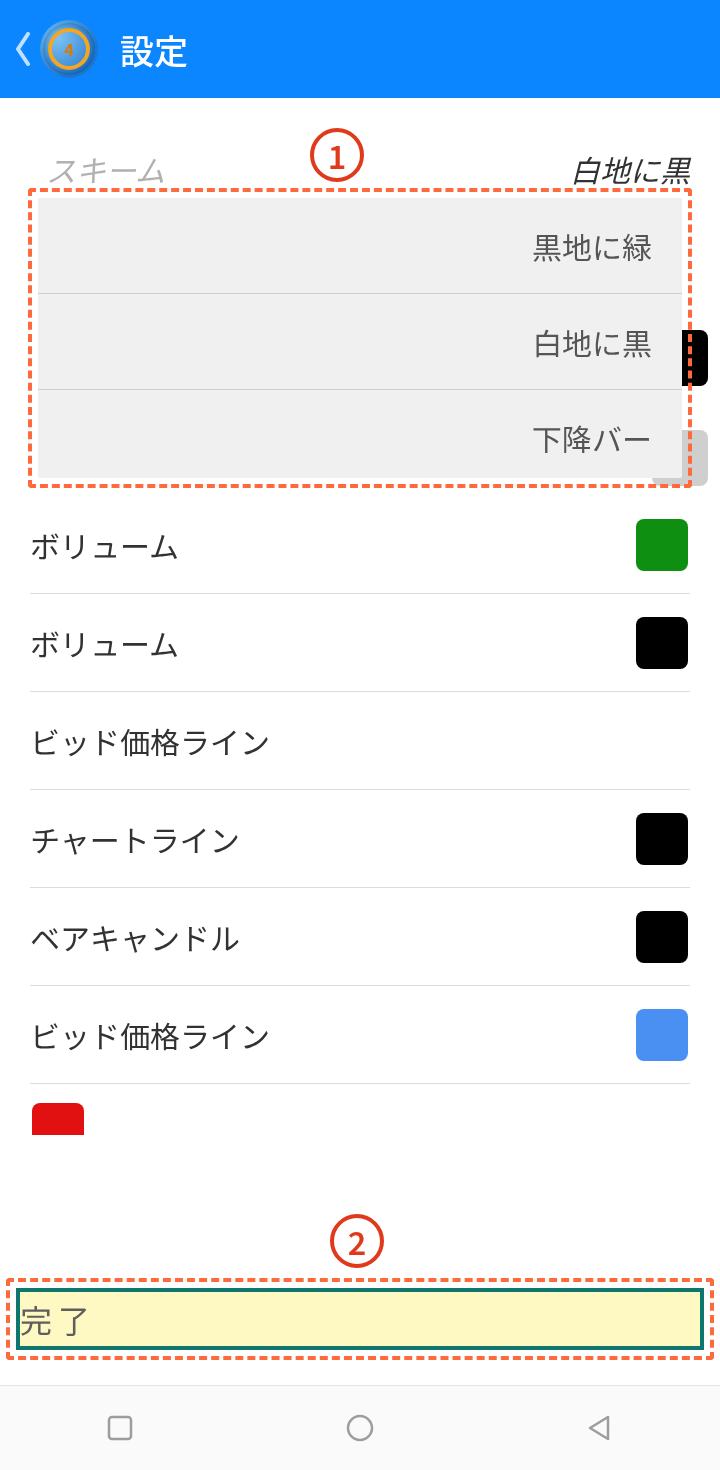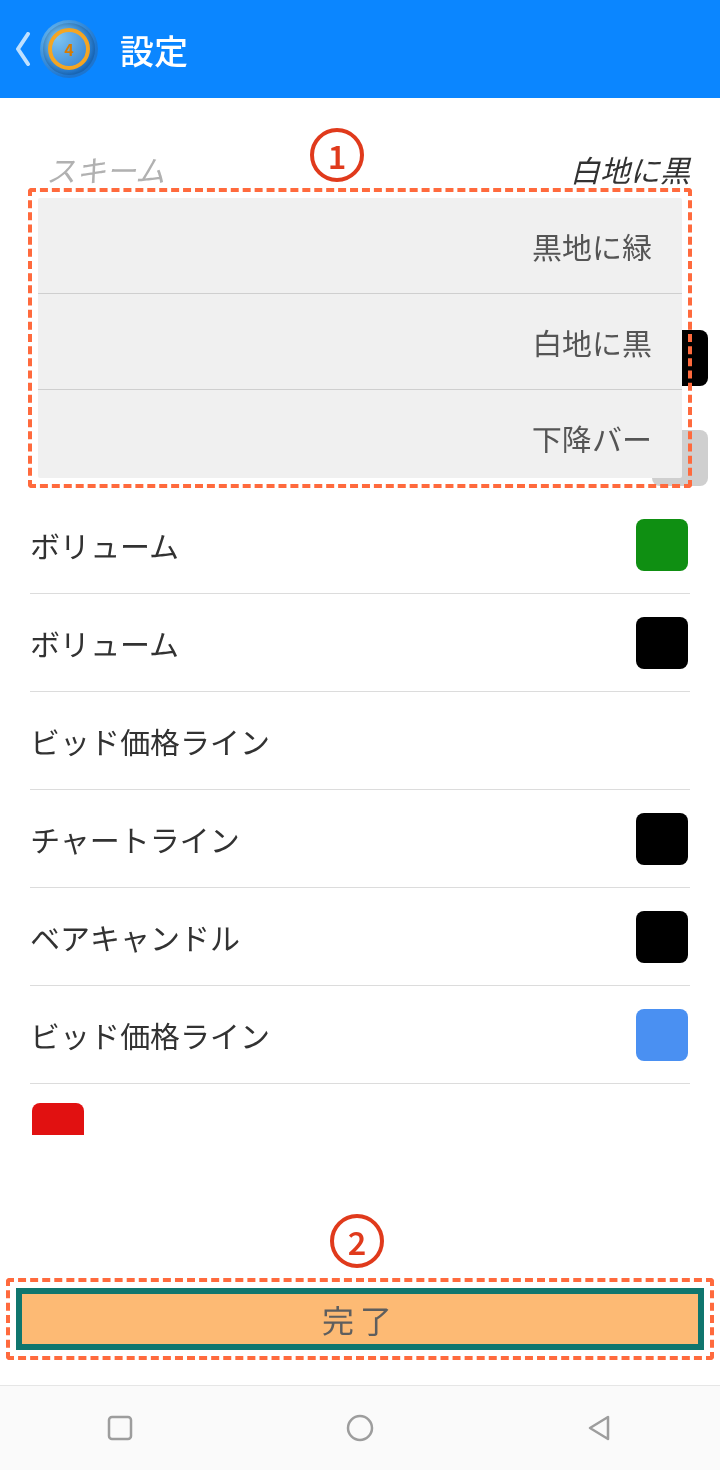--- a/index.html
+++ b/index.html
@@ -26,21 +26,21 @@
   .swatch.red{background:#e11111;}
   
   .dropdown{position:absolute;left:28px;top:188px;right:28px;height:300px;border:4px dashed #ff6a3d;border-radius:4px;box-sizing:border-box;}
   .dropdown-inner{position:absolute;inset:6px;background:#f0f0f0;border-radius:2px;text-align:right;}
   .dd-item{height:96px;display:flex;align-items:center;justify-content:flex-end;padding:0 30px;font-size:30px;color:#555;border-bottom:1px solid #cfcfcf;box-sizing:border-box;}
   .dd-item:last-child{border-bottom:none;}
   
   .callout{position:absolute;width:54px;height:54px;border:4px solid #e03a1c;border-radius:50%;display:flex;align-items:center;justify-content:center;color:#e03a1c;font-size:32px;font-weight:600;background:#fff;box-sizing:border-box;}
   
   .done-box{position:absolute;left:6px;right:6px;top:1278px;height:82px;border:4px dashed #ff6a3d;border-radius:4px;box-sizing:border-box;}
-  .done-inner{position:absolute;inset:6px;background:#fdba74;border:6px solid #0f766e;display:flex;align-items:center;justify-content:center;font-size:32px;color:#5e5e5e;letter-spacing:6px;}
+  .done-inner{position:absolute;inset:6px;background:#fef9c3;border:4px solid #0f766e;display:flex;align-items:center;justify-content:flex-start;font-size:32px;color:#5e5e5e;letter-spacing:6px;}
   
   .navbar{position:absolute;left:0;right:0;bottom:0;height:84px;background:#fafafa;display:flex;align-items:center;justify-content:space-around;border-top:1px solid #e6e6e6;}
   .nav-btn{width:40px;height:40px;display:flex;align-items:center;justify-content:center;}
   .nav-btn svg{display:block;}
   
   .behind-swatch{position:absolute;right:12px;width:56px;height:56px;border-radius:8px;}
   .peek1{top:330px;background:#000;}
   .peek2{top:430px;background:#cfcfcf;}
   
   .rows-lower{position:absolute;left:0;right:0;top:496px;padding:0 30px;}

